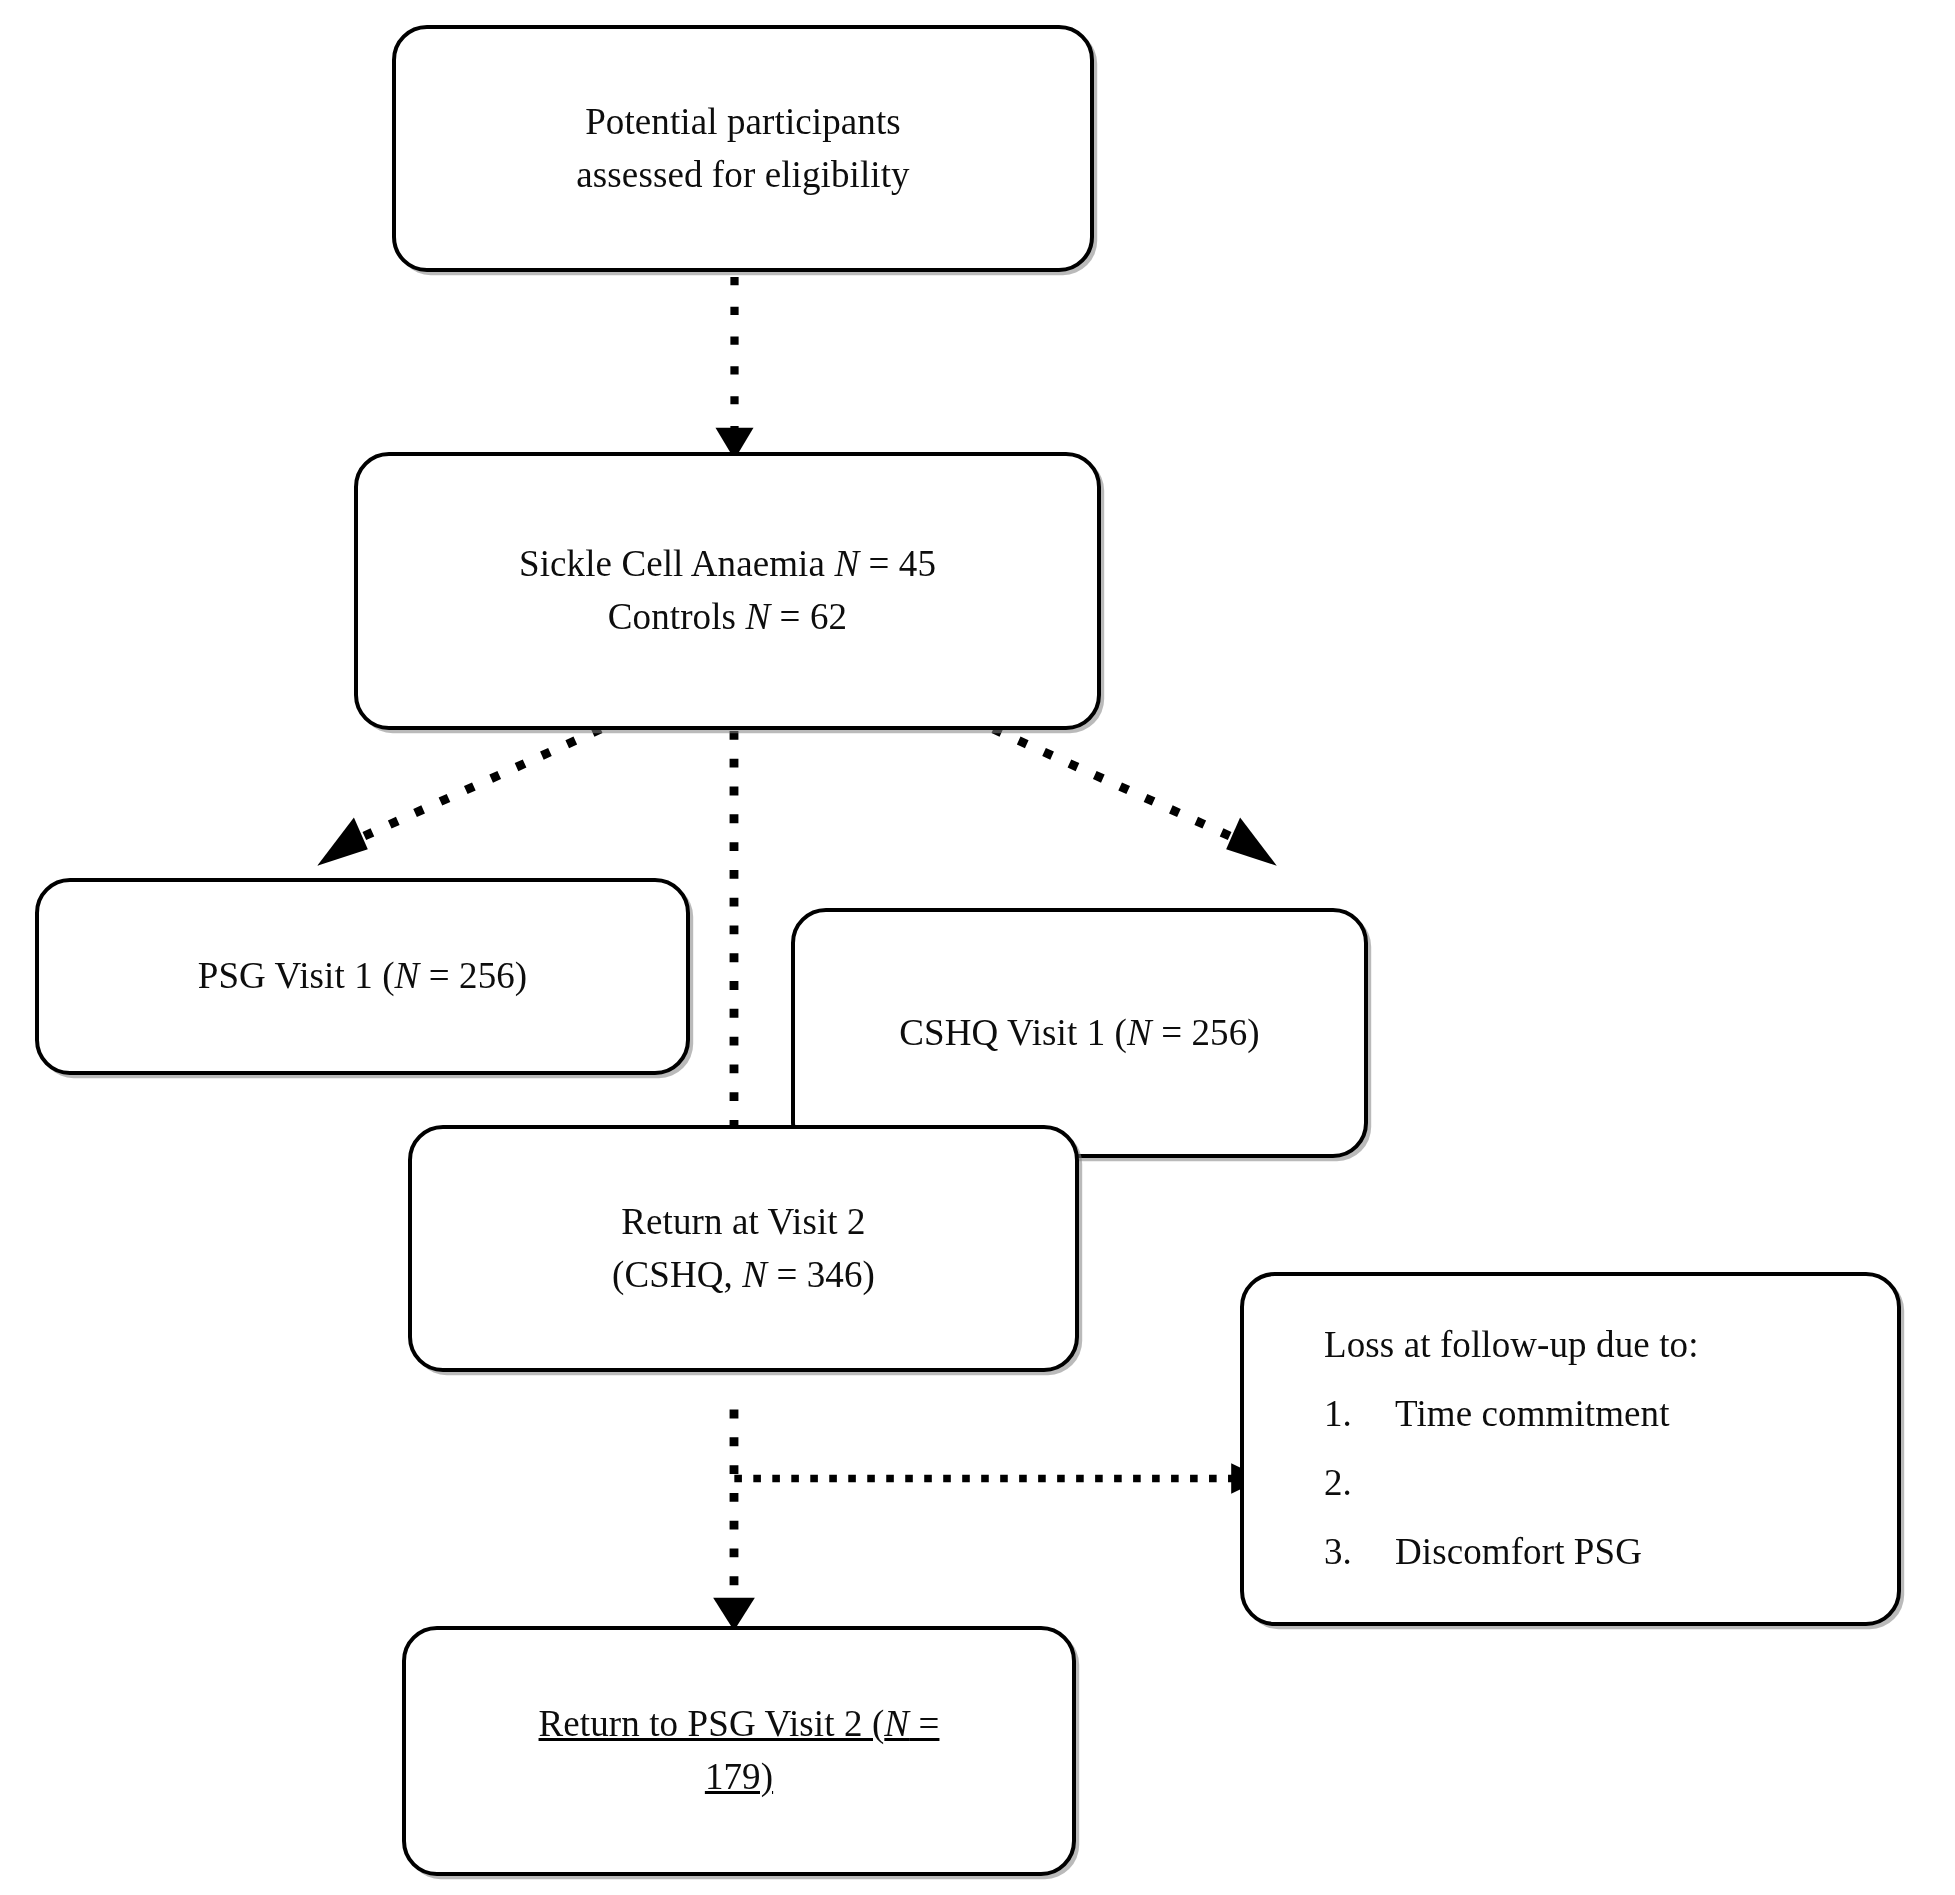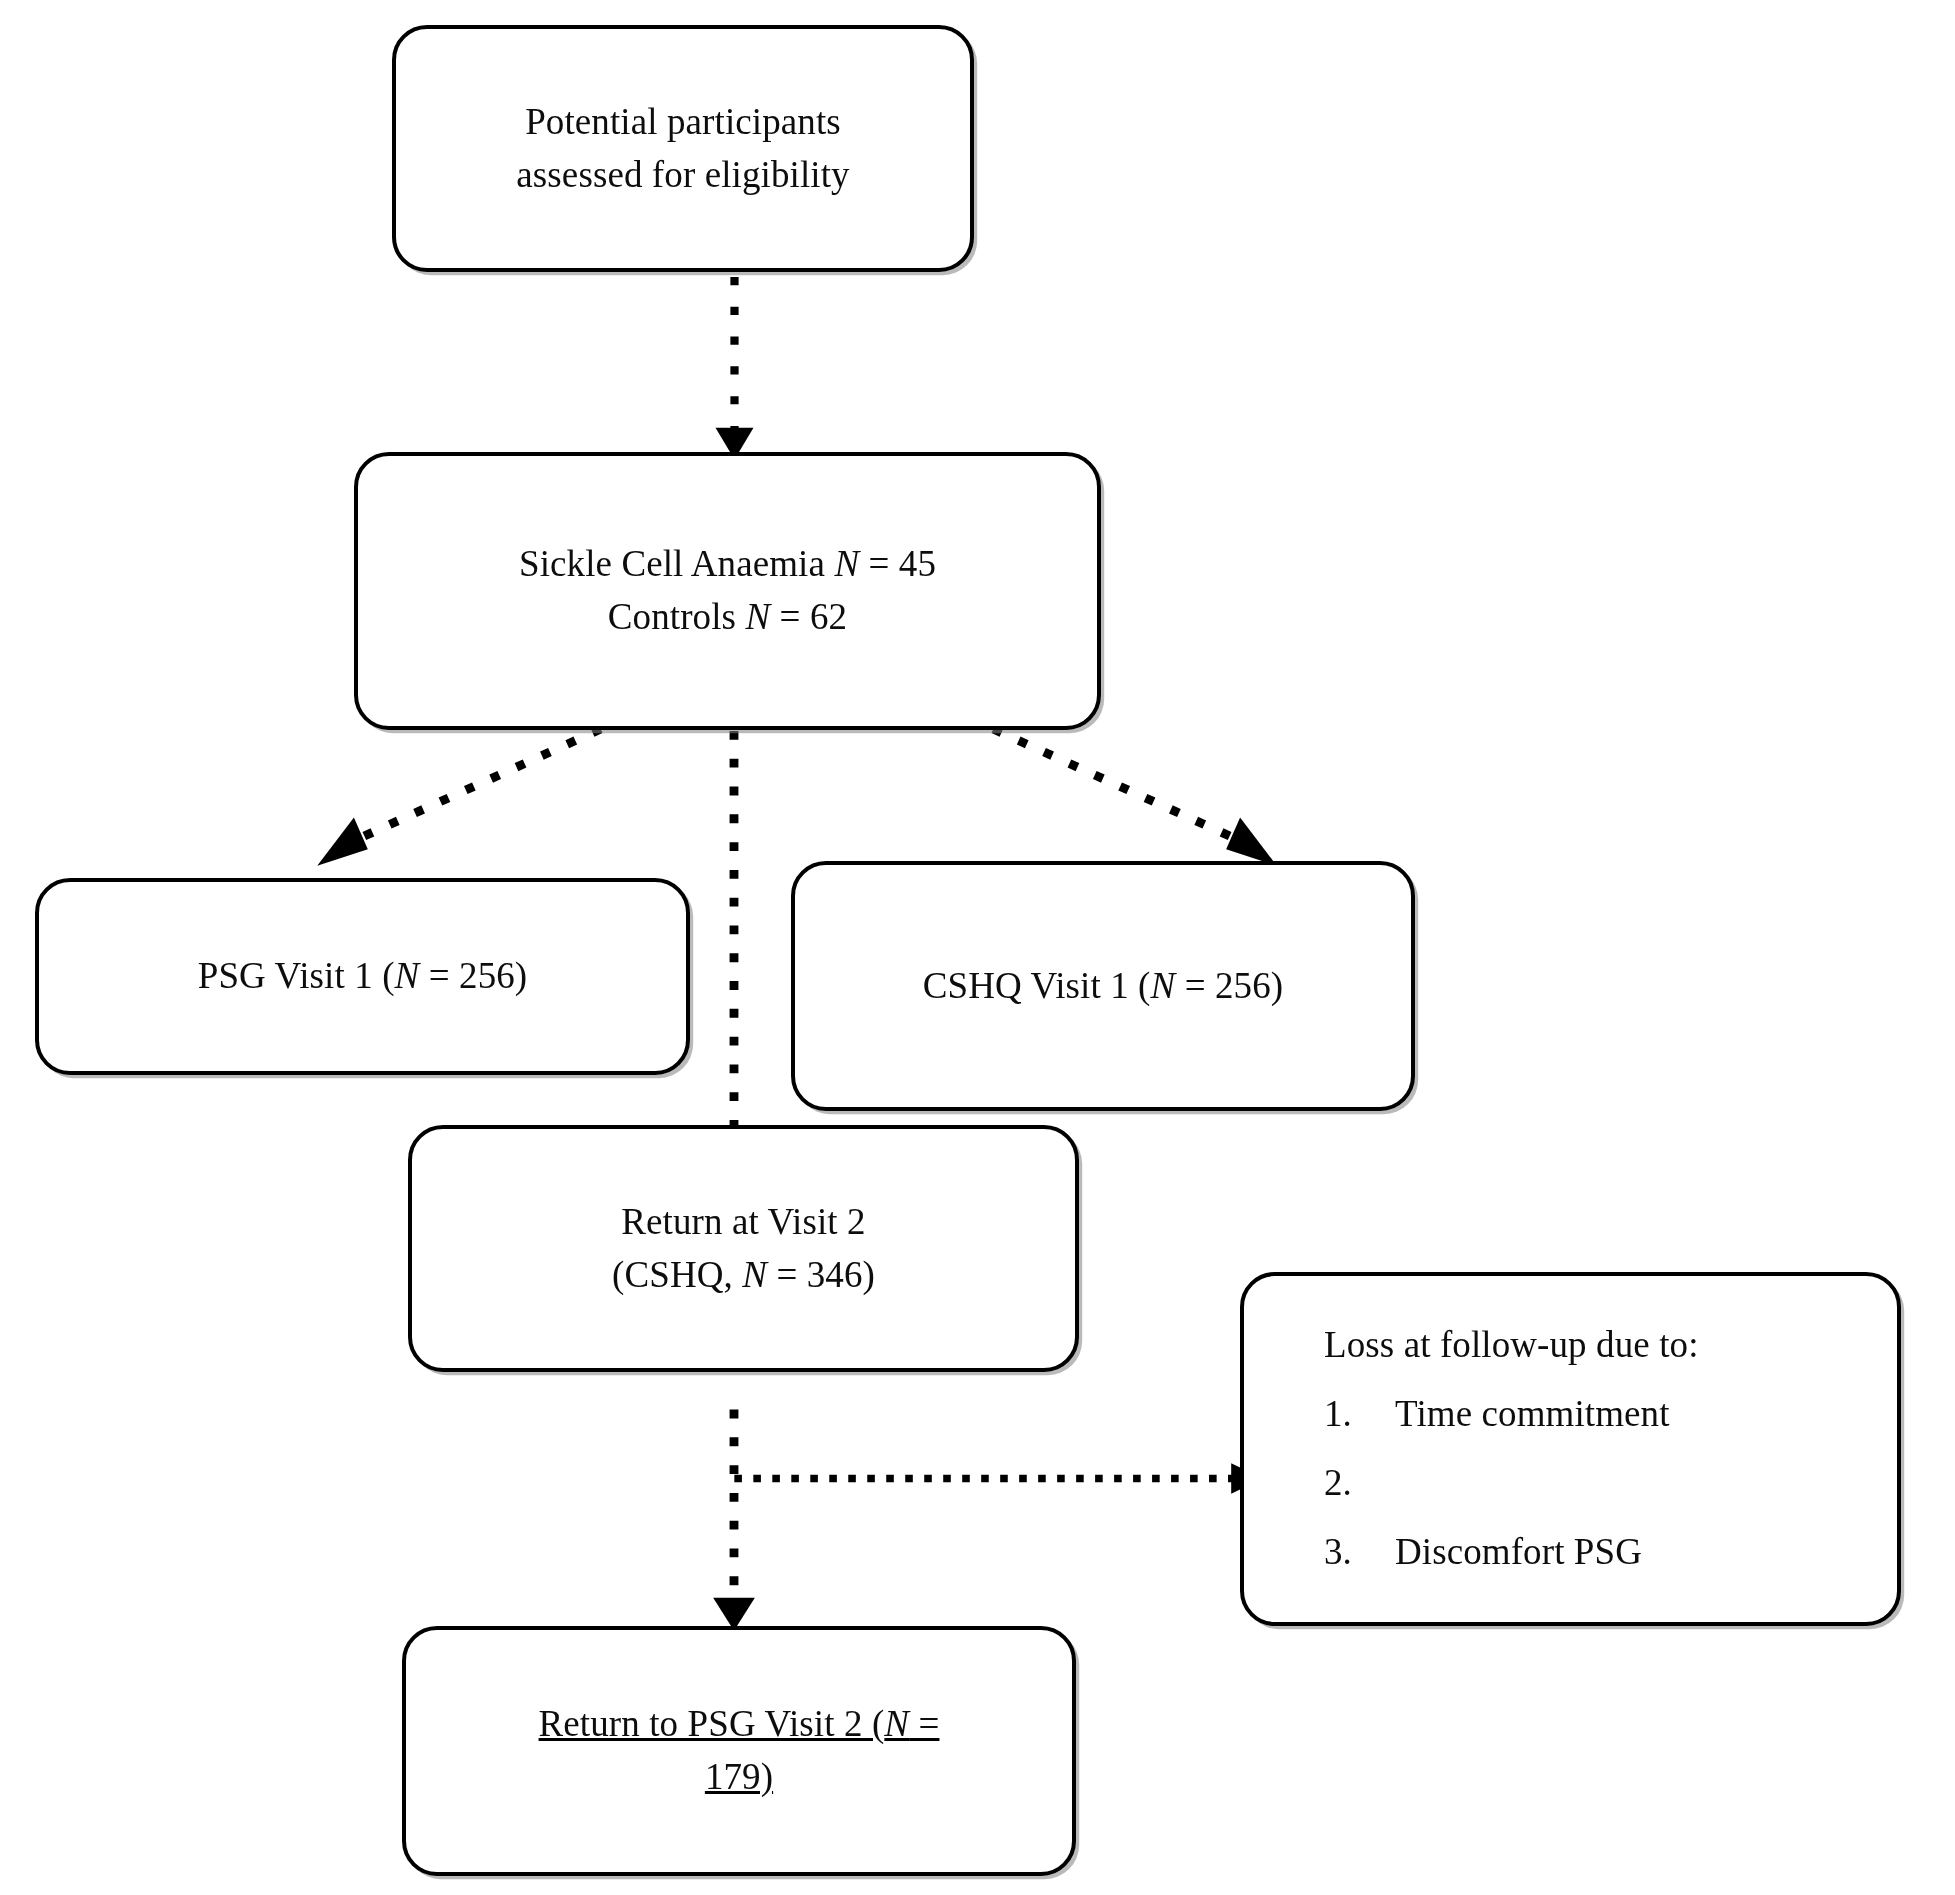--- a/index.html
+++ b/index.html
@@ -114,21 +114,21 @@
     </svg>
   </div>
 
   <div class="conn" style="left:728px; top:1455px; width:557px; height:57px;">
     <svg width="557" height="57" viewBox="0 0 880 90">
       <line x1="10" y1="37" x2="800" y2="37" stroke="#000" stroke-width="12" stroke-dasharray="12 18" stroke-linecap="butt"></line>
       <polygon points="845,37 795,13 795,61" fill="#000"></polygon>
     </svg>
   </div>
 
-  <div class="node" style="left:392px; top:25px; width:582px; height:247px;">
+  <div class="node" style="left:392px; top:25px; width:702px; height:247px;">
     <div class="node-text">
       <span>Potential participants</span><br>
       <span>assessed for eligibility</span>
     </div>
   </div>
 
   <div class="node" style="left:354px; top:452px; width:747px; height:278px;align-items:center;">
     <div class="node-text">
       <span>Sickle Cell Anaemia</span>
       <span class="ital">N</span>
@@ -138,21 +138,21 @@
       <span>= 62</span>
     </div>
   </div>
 
   <div class="node" style="left:35px; top:861px; width:655px; height:197px;margin-top:17px;">
     <div class="node-text">
       <span>PSG Visit 1 (</span><span class="ital">N</span><span> = 256)</span>
     </div>
   </div>
 
-  <div class="node" style="left:791px; top:861px; width:624px; height:250px;">
+  <div class="node" style="left:791px; top:908px; width:577px; height:250px;">
     <div class="node-text">
       <span>CSHQ Visit 1 (</span><span class="ital">N</span><span> = 256)</span>
     </div>
   </div>
 
   <div class="node" style="left:408px; top:1125px; width:671px; height:247px;">
     <div class="node-text">
       <span>Return at Visit 2</span><br>
       <span>(CSHQ, </span><span class="ital">N</span><span> = 346)</span>
     </div>

